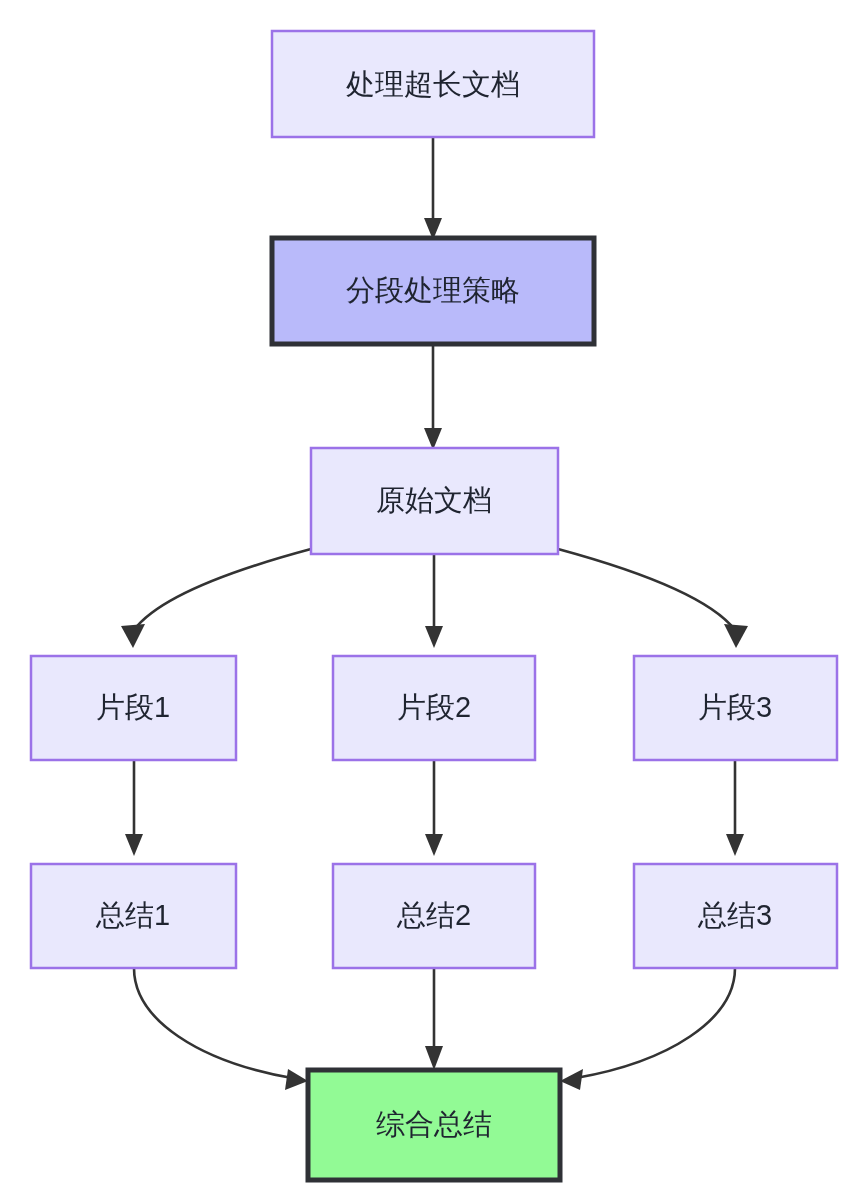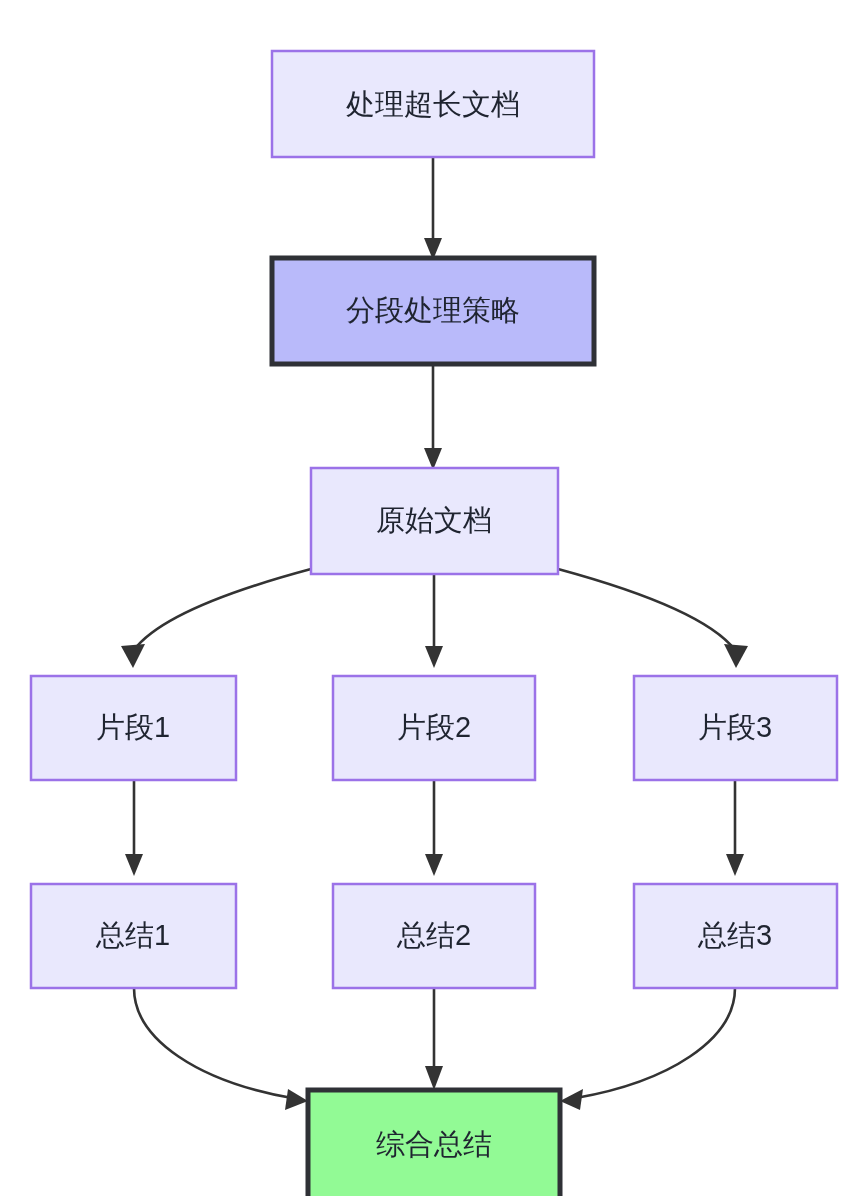--- a/index.html
+++ b/index.html
@@ -10,21 +10,20 @@
   body {
     width: 852px;
     height: 1196px;
     font-family: "Liberation Sans", "DejaVu Sans", sans-serif;
     overflow: hidden;
   }
   #flowchart-root {
     position: relative;
     width: 852px;
     height: 880px;
-    margin-top: 20px;
   }
   svg#diagram {
     display: block;
     width: 852px;
     height: 1196px;
   }
   .node-label {
     font-family: "Liberation Sans", "DejaVu Sans", sans-serif;
     font-size: 29px;
     fill: #1f2430;

